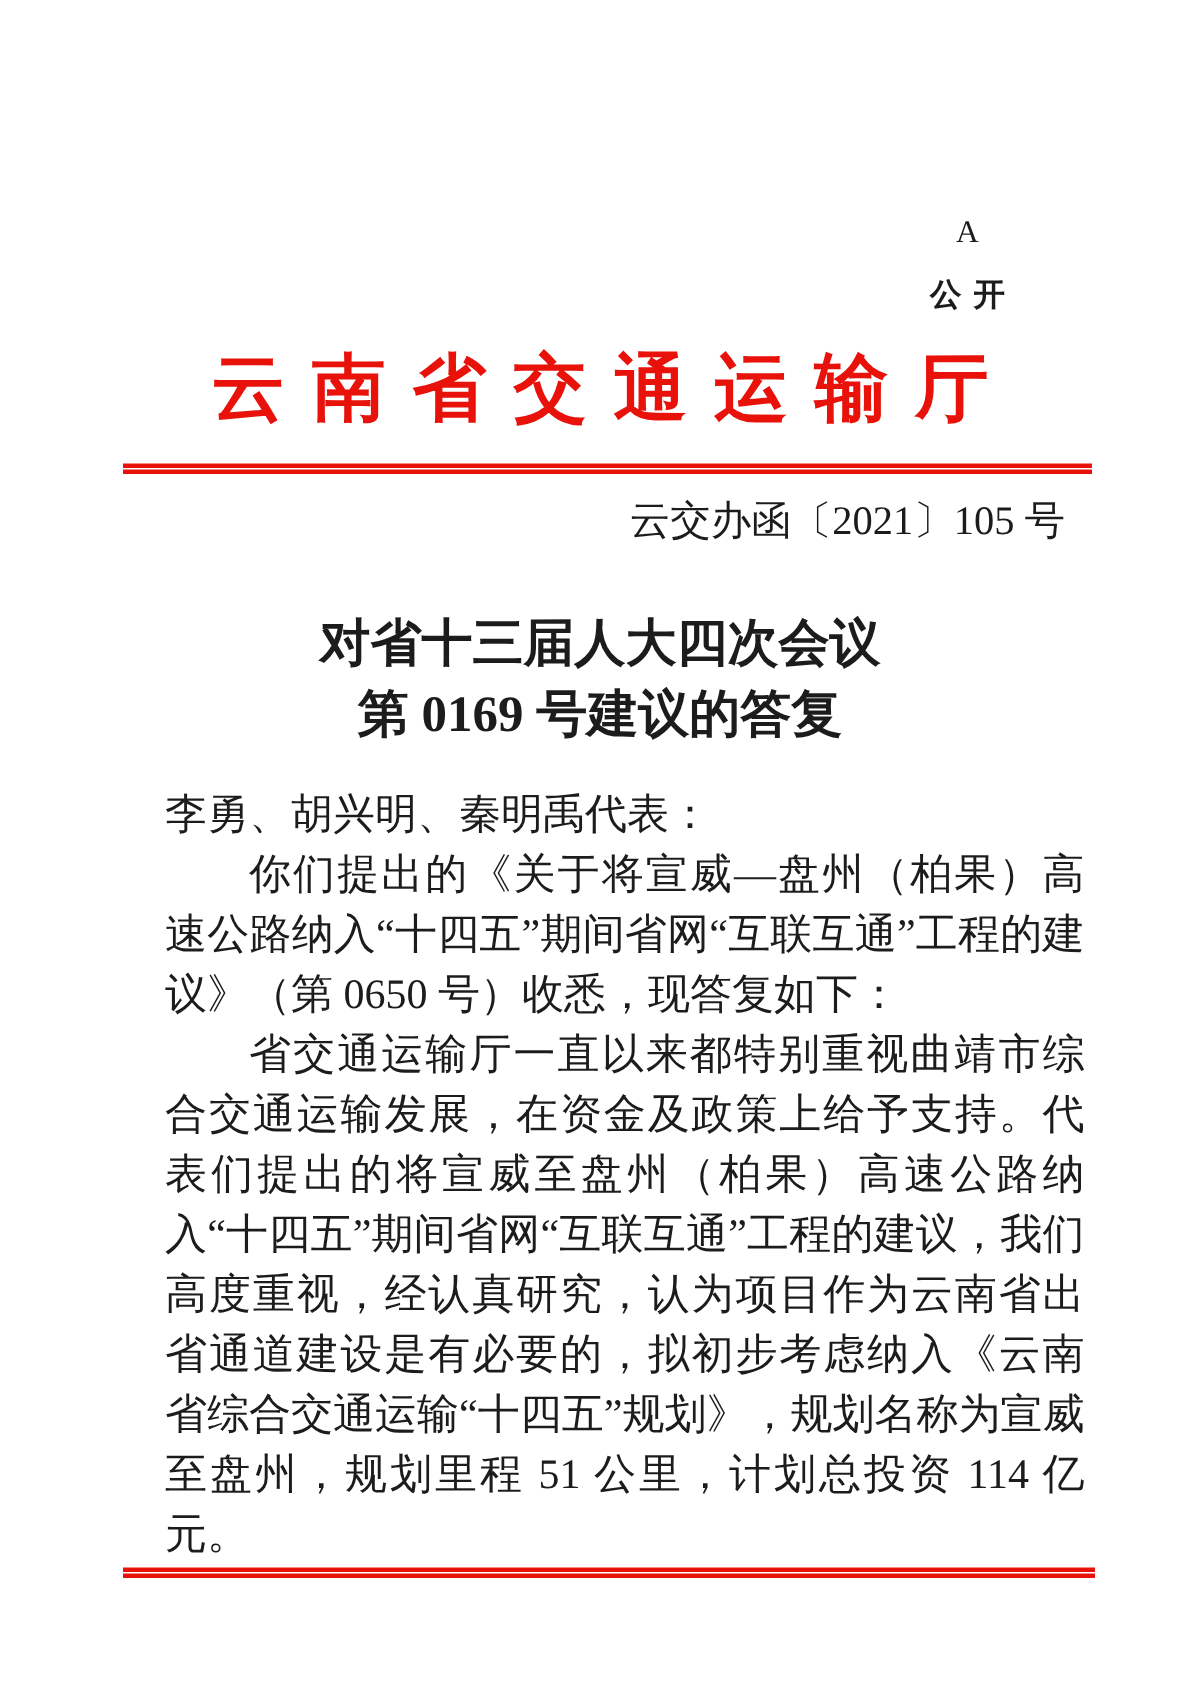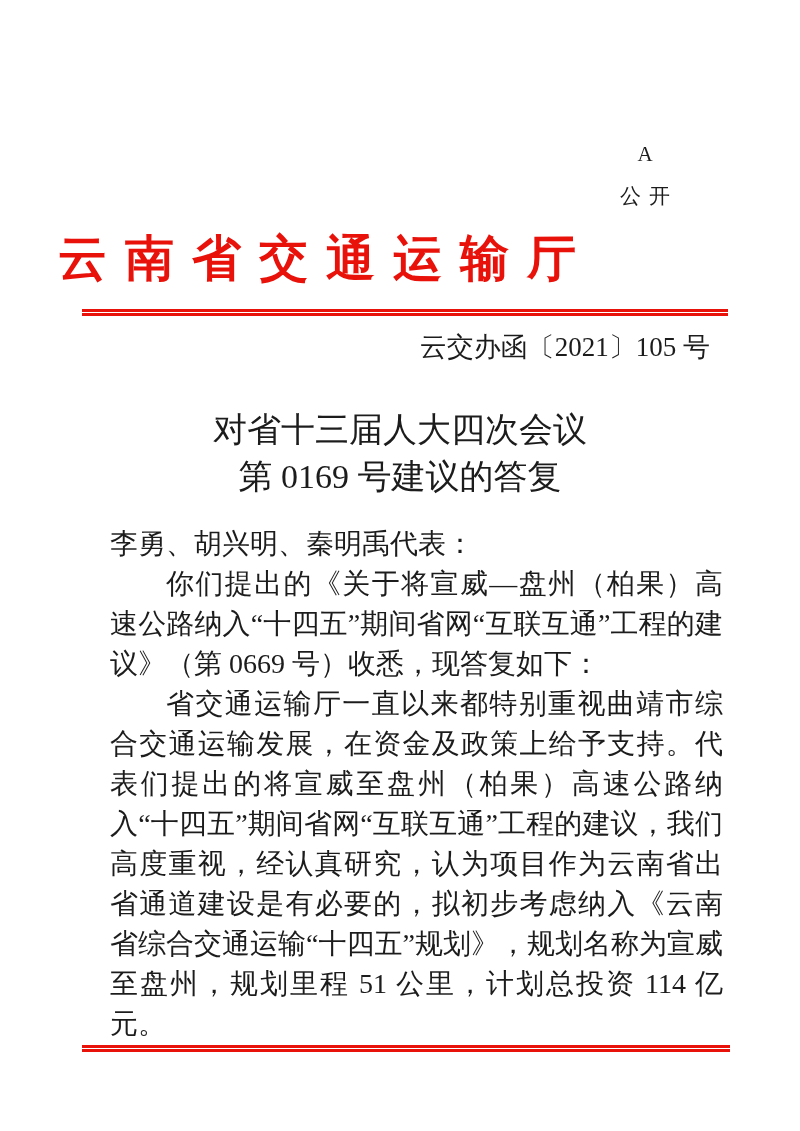--- a/index.html
+++ b/index.html
@@ -28,27 +28,28 @@
   .disclosure-label {
     position: absolute;
     top: 183px;
     left: 555px;
     width: 180px;
     text-align: center;
     font-size: 21px;
     line-height: 26px;
     letter-spacing: 8px;
     text-indent: 8px;
+    font-weight: bold;
   }
   .agency-name {
     position: absolute;
     top: 230px;
     left: 40px;
     width: 720px;
-    text-align: left;
+    text-align: center;
     color: var(--accent, #e8120b);
     font-size: 49px;
     font-weight: bold;
     line-height: 58px;
     letter-spacing: 18px;
     text-indent: 18px;
     white-space: nowrap;
   }
   .red-rule {
     position: absolute;
@@ -71,21 +72,21 @@
     font-size: 27px;
     line-height: 30px;
   }
   .doc-title {
     position: absolute;
     top: 406px;
     left: 40px;
     width: 720px;
     text-align: center;
     font-size: 34px;
-    font-weight: normal;
+    font-weight: bold;
     line-height: 47px;
   }
   .body-block {
     position: absolute;
     top: 524px;
     left: 110px;
     width: 613px;
     font-size: 28px;
     line-height: 40px;
     text-align: justify;
@@ -113,19 +114,19 @@
 
   <div class="doc-number">云交办函〔2021〕105 号</div>
 
   <div class="doc-title">
     <div>对省十三届人大四次会议</div>
     <div>第 0169 号建议的答复</div>
   </div>
 
   <div class="body-block">
     <p class="salutation">李勇、胡兴明、秦明禹代表：</p>
-    <p class="para">你们提出的《关于将宣威—盘州（柏果）高速公路纳入“十四五”期间省网“互联互通”工程的建议》（第 0669 号）收悉，现答复如下：</p>
+    <p class="para">你们提出的《关于将宣威—盘州（柏果）高速公路纳入“十四五”期间省网“互联互通”工程的建议》（第 0650 号）收悉，现答复如下：</p>
     <p class="para">省交通运输厅一直以来都特别重视曲靖市综合交通运输发展，在资金及政策上给予支持。代表们提出的将宣威至盘州（柏果）高速公路纳入“十四五”期间省网“互联互通”工程的建议，我们高度重视，经认真研究，认为项目作为云南省出省通道建设是有必要的，拟初步考虑纳入《云南省综合交通运输“十四五”规划》，规划名称为宣威至盘州，规划里程 51 公里，计划总投资 114 亿元。</p>
   </div>
 
   <div class="red-rule bottom"></div>
 
 </div>
 
 </body></html>

